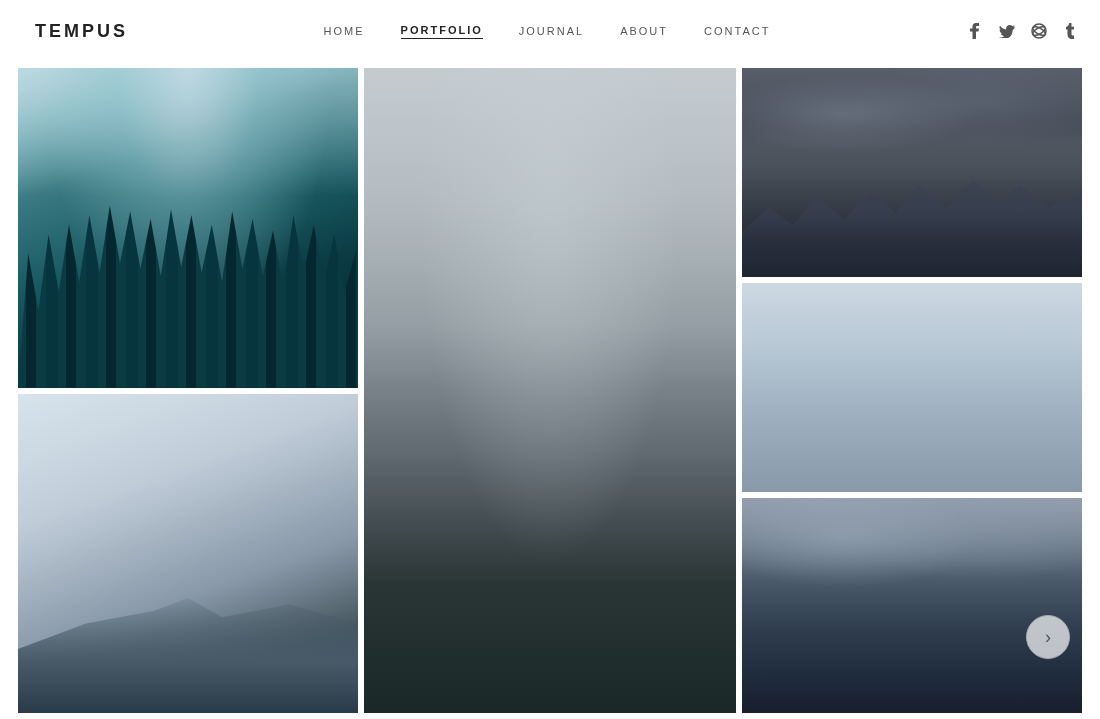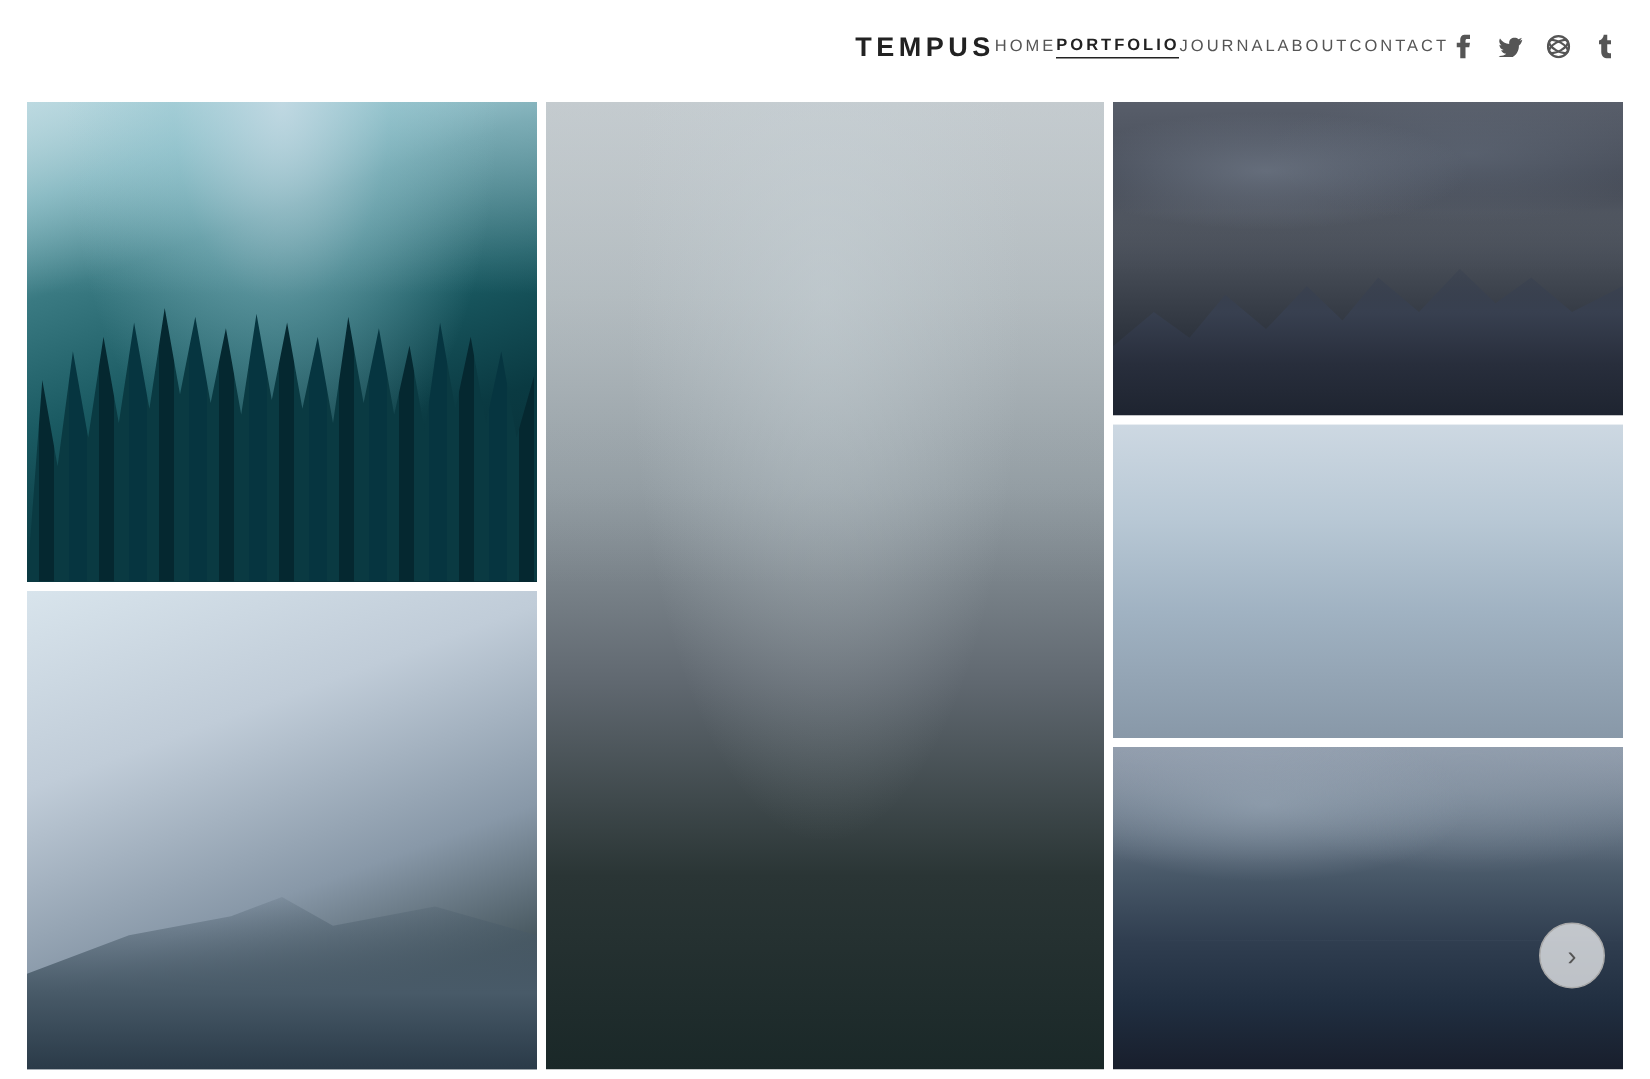--- a/index.html
+++ b/index.html
@@ -2,36 +2,37 @@
 <html><head>
   <meta charset="utf-8">
   <style>
     * { margin: 0; padding: 0; box-sizing: border-box; }
     body { font-family: 'Georgia', serif; background: #fff; width: 1100px; height: 719px; overflow: hidden; }
 
     
     header {
       display: flex;
       align-items: center;
-      justify-content: flex-end;
+      justify-content: space-between;
       padding: 0 20px;
       height: 62px;
       border-bottom: none;
       margin-left: 15px;
     }
     .logo {
       font-family: 'Trebuchet MS', sans-serif;
       font-size: 18px;
       font-weight: 700;
       letter-spacing: 3px;
       color: #222;
       text-transform: uppercase;
     }
     nav {
       display: flex;
+      gap: 36px;
       align-items: center;
     }
     .nav-item {
       font-size: 11px;
       letter-spacing: 2px;
       text-transform: uppercase;
       color: #555;
       cursor: pointer;
       text-decoration: none;
       font-family: 'Trebuchet MS', sans-serif;

